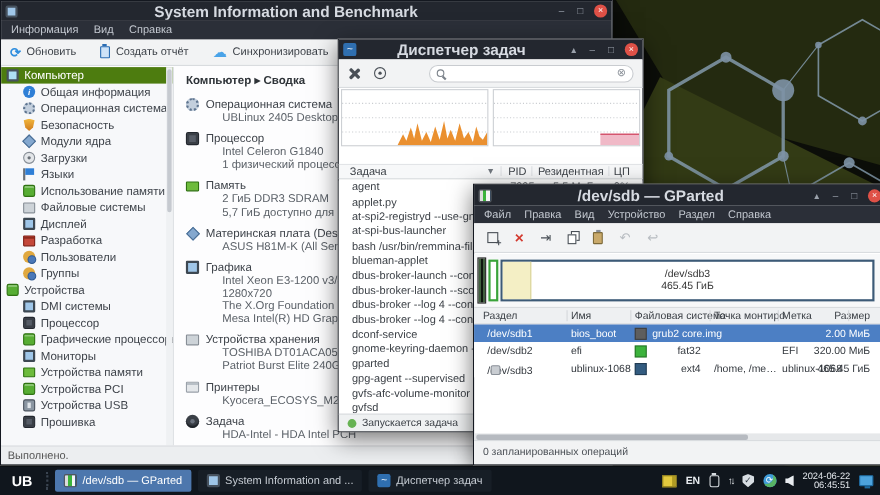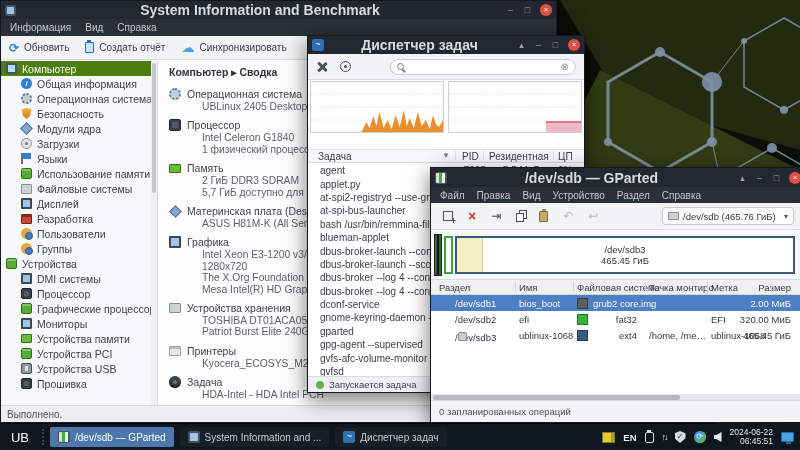--- a/index.html
+++ b/index.html
@@ -34,21 +34,21 @@
   .ic-toolbox{background:transparent}.ic-toolbox::after{content:"";width:11px;height:8px;background:#c4483a;border:1px solid #7e1f15;border-radius:1px;box-shadow:inset 0 2px 0 #8e2a1d}
   .ic-users{background:#e0a83f;border-radius:50%;position:relative}
   .ic-users::after{content:"";position:absolute;right:-1px;bottom:-1px;width:6px;height:6px;border-radius:50%;background:#4a78b8;border:1px solid #2f5a94}
   .ic-usb{background:#8b96a2;border:1px solid #4a525c}.ic-usb::after{content:"";width:3px;height:5px;background:#dfe4e9}
   .ic-chipdark{background:#565c66;border:1px solid #23272e;box-shadow:inset 0 0 0 2px #3a3f46}
   .ic-printer{background:transparent}.ic-printer::after{content:"";width:11px;height:8px;background:#e4e7ea;border:1px solid #9aa1a9;border-radius:1px;box-shadow:inset 0 2px 0 #b8bfc6}
   .ic-audio{background:#3a3f46;border-radius:50%;box-shadow:inset 0 -2px 1px #1f2329}.ic-audio::after{content:"";width:4px;height:4px;border-radius:50%;background:#6a717d}
   
   .win-hi{left:0;top:0;width:557px;height:423px;z-index:1}
   .hi-tbar{height:18px}
-  .hi-toolbar{height:24px;background:#f2f3f4;border-bottom:1px solid #d9dcdf;display:flex;align-items:center;gap:0;padding:0 8px;font-size:10px;color:#3a3f46}
+  .hi-toolbar{height:24px;background:#f2f3f4;border-bottom:1px solid #d9dcdf;display:flex;align-items:center;gap:6px;padding:0 8px;font-size:10px;color:#3a3f46}
   .hi-tool{display:flex;align-items:center;gap:5px;margin-right:16px}
   .gi-refresh::after{content:"⟳";color:#2f8ede;font-size:12px;font-weight:bold}
   .gi-report{width:9px;height:11px;background:#cfe3f7;border:1.5px solid #2b6db3;border-radius:1px;position:relative}
   .gi-report::before{content:"";position:absolute;top:-3px;left:1px;width:4px;height:2px;background:#2b6db3}
   .gi-cloud::after{content:"☁";color:#4aa3e8;font-size:13px}
   .hi-body{position:absolute;top:60px;bottom:17px;left:0;right:0}
   .hi-side{position:absolute;left:0;top:0;bottom:0;width:157px;background:#f7f8fa;border-right:1px solid #d9dcdf;overflow:hidden}
   .sb-item{display:flex;align-items:center;height:15px;padding-left:20px;font-size:10.5px;color:#3f444b;white-space:nowrap}
   .sb-item.top{padding-left:5px}
   .sb-item.sel{background:#4d7c0f;color:#fff}
@@ -121,33 +121,33 @@
   .gp-p3l{position:absolute;inset:0;display:flex;flex-direction:column;align-items:center;justify-content:center;font-size:9.5px;color:#333;line-height:11px}
   .gp-thead{position:absolute;top:112px;left:0;right:0;height:15px;background:#eef0f2;border-bottom:1px solid #d5d8db;font-size:9.5px;color:#3a3f45}
   .gp-thead span{position:absolute;top:2px;white-space:nowrap}
   .gh-part{left:8px}.gh-name{left:88px}.gh-fs{left:146px}.gh-mount{left:218px}.gh-label{left:280px}.gh-size{right:14px}
   .gh-sep{position:absolute;top:2px;bottom:2px;width:1px;background:#d5d8db}
   .gs1{left:84px}.gs2{left:142px}.gs3{left:214px}.gs4{left:276px}.gs5{left:340px}
   .gp-rows{position:absolute;top:127px;left:0;right:0}
   .gp-row{height:16px;position:relative;font-size:9.5px;color:#33383e;background:#fff;white-space:nowrap}
   .gp-row.sel{background:#4c7fc4;color:#fff}
   .gp-row span{position:absolute;top:2.5px}
-  .gc-part{left:24px}.gc-name{left:88px}
+  .gc-part{left:12px}.gc-name{left:88px}
   .gc-sw{left:146px;top:2.5px;width:11px;height:11px;border:1px solid rgba(0,0,0,.35)}
   .gc-fs{left:160px;width:46px;text-align:right}
   .gc-fslong{left:162px}
   .gc-mount{left:218px}.gc-label{left:280px}
   .gc-size{left:auto;right:14px}
   .key-ic{display:inline-block;width:9px;height:9px;background:#c9cdd2;border:1px solid #8a9098;border-radius:2px;margin-left:3px;vertical-align:-1px}
   .gp-scroll{position:absolute;left:0;right:0;top:226px;height:7px;background:#e6e8ea}
   .gp-thumb{position:absolute;left:2px;top:1px;width:66%;height:5px;background:#b6bac0;border-radius:2px}
   .gp-status{position:absolute;left:0;right:0;bottom:0;height:22px;background:#f2f3f4;border-top:1px solid #d9dcdf;display:flex;align-items:center;padding-left:8px;font-size:9.5px;color:#4a4f55}
   
   .taskbar{position:absolute;left:0;right:0;bottom:0;height:26px;background:#10161d;z-index:10;display:flex;align-items:center;padding:0 4px;gap:6px}
-  .tb-logo{width:32px;height:26px;display:flex;align-items:center;justify-content:center;color:#fff;font-weight:normal;font-size:13px}
+  .tb-logo{width:32px;height:26px;display:flex;align-items:center;justify-content:center;color:#fff;font-weight:bold;font-size:13px}
   .tb-handle{width:0;height:16px;border-left:2px dotted #3a4450}
   .task-btn{height:20px;display:flex;align-items:center;gap:5px;padding:0 8px;border-radius:2px;font-size:10px;color:#c6ccd3;background:#171e26;white-space:nowrap}
   .task-btn.active{background:#4d77ad;color:#fff}
   .mi-hi{width:12px;height:12px;background:#9fc6e8;border:2px solid #47525e;border-radius:2px;flex:none}
   .tray{margin-left:auto;display:flex;align-items:center;gap:8px;padding-right:2px}
   .ti-part{width:13px;height:11px;background:#e3c93e;border:1px solid #8a7a1d;box-shadow:inset -3px 0 0 #b09b23}
   .tray-lang{font-size:9.5px;font-weight:bold;color:#e8ecf0}
   .ti-clip{width:9px;height:11px;border:1.5px solid #d5dade;border-radius:2px;position:relative}
   .ti-clip::before{content:"";position:absolute;top:-3px;left:1px;width:4px;height:2px;background:#d5dade}
   .ti-net{font-size:9px;color:#e8ecf0;letter-spacing:-2px}.ti-net::after{content:"↑↓"}
@@ -512,25 +512,20 @@
       <span>Справка</span>
     </div>
     <div class="gp-toolbar">
       <span class="gi-new"></span>
       <span class="gi gi-del"></span>
       <span class="gi gi-res"></span>
       <span class="gi-copy"></span>
       <span class="gi-paste"></span>
       <span class="gi dis gi-undo"></span>
       <span class="gi dis gi-apply"></span>
-      <div class="gp-combo">
-        <span class="combo-drive"></span>
-        <span>/dev/sdb (465.76 ГиБ)</span>
-        <span class="combo-arrow">▾</span>
-      </div>
     </div>
     <div class="gp-partpanel">
       <div class="gp-hatch"></div>
       <div class="gp-p2"></div>
       <div class="gp-p3">
         <div class="gp-used"></div>
         <div class="gp-p3l">
           <span>/dev/sdb3</span>
           <span>465.45 ГиБ</span>
         </div>

